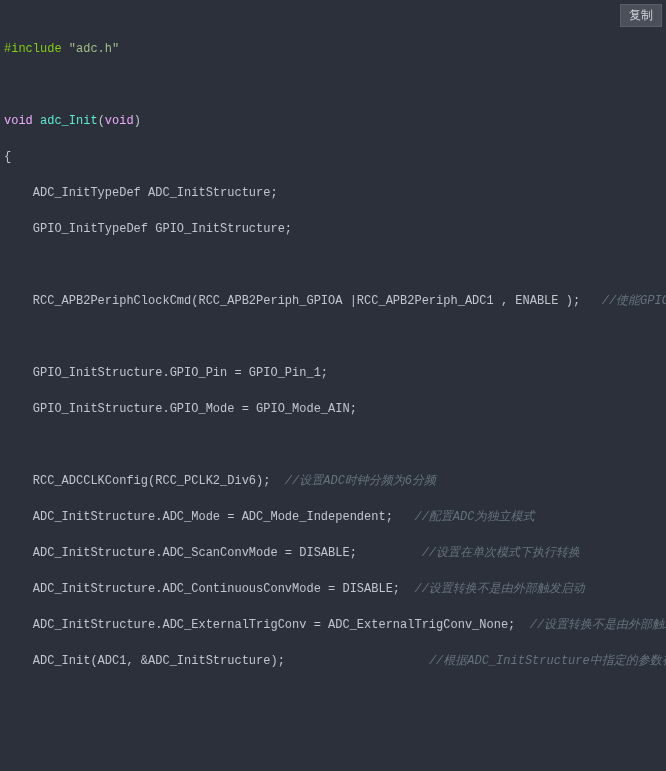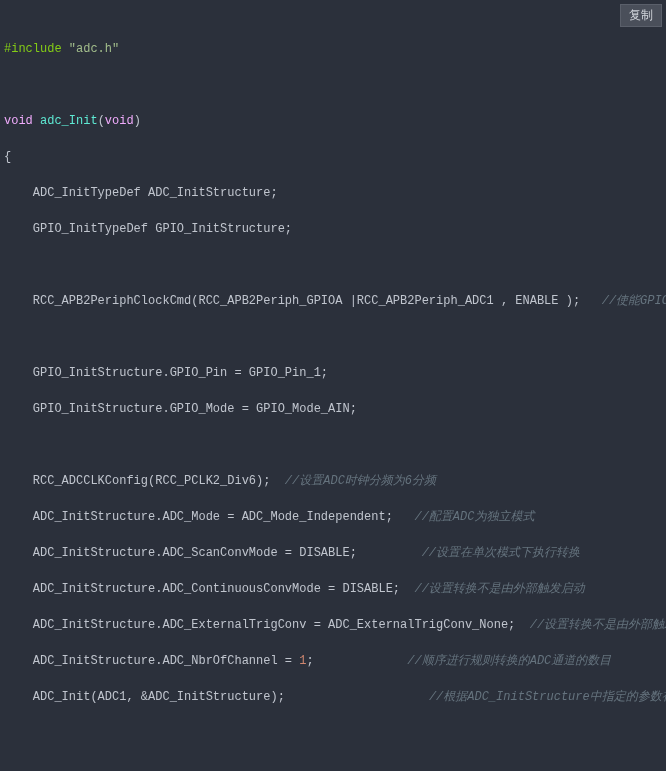--- a/index.html
+++ b/index.html
@@ -56,21 +56,20 @@
 <span class="line"><span class="id">    RCC_APB2PeriphClockCmd(RCC_APB2Periph_GPIOA |RCC_APB2Periph_ADC1 , ENABLE );   </span><span class="cm">//使能GPIOA时钟和ADC</span></span>
 <span class="line"> </span>
 <span class="line"><span class="id">    GPIO_InitStructure.GPIO_Pin = GPIO_Pin_1;</span></span>
 <span class="line"><span class="id">    GPIO_InitStructure.GPIO_Mode = GPIO_Mode_AIN;</span></span>
 <span class="line"> </span>
 <span class="line"><span class="id">    RCC_ADCCLKConfig(RCC_PCLK2_Div6);  </span><span class="cm">//设置ADC时钟分频为6分频</span></span>
 <span class="line"><span class="id">    ADC_InitStructure.ADC_Mode = ADC_Mode_Independent;   </span><span class="cm">//配置ADC为独立模式</span></span>
 <span class="line"><span class="id">    ADC_InitStructure.ADC_ScanConvMode = DISABLE;         </span><span class="cm">//设置在单次模式下执行转换</span></span>
 <span class="line"><span class="id">    ADC_InitStructure.ADC_ContinuousConvMode = DISABLE;  </span><span class="cm">//设置转换不是由外部触发启动</span></span>
 <span class="line"><span class="id">    ADC_InitStructure.ADC_ExternalTrigConv = ADC_ExternalTrigConv_None;  </span><span class="cm">//设置转换不是由外部触发启动</span></span>
-<span class="line"><span class="id">    ADC_InitStructure.ADC_NbrOfChannel = </span><span class="num">1</span><span class="id">;             </span><span class="cm">//顺序进行规则转换的ADC通道的数目</span></span>
 <span class="line"><span class="id">    ADC_Init(ADC1, &amp;ADC_InitStructure);                    </span><span class="cm">//根据ADC_InitStructure中指定的参数初始化ADC1寄存器</span></span>
 
 
 
 
 
 
 
 
 

